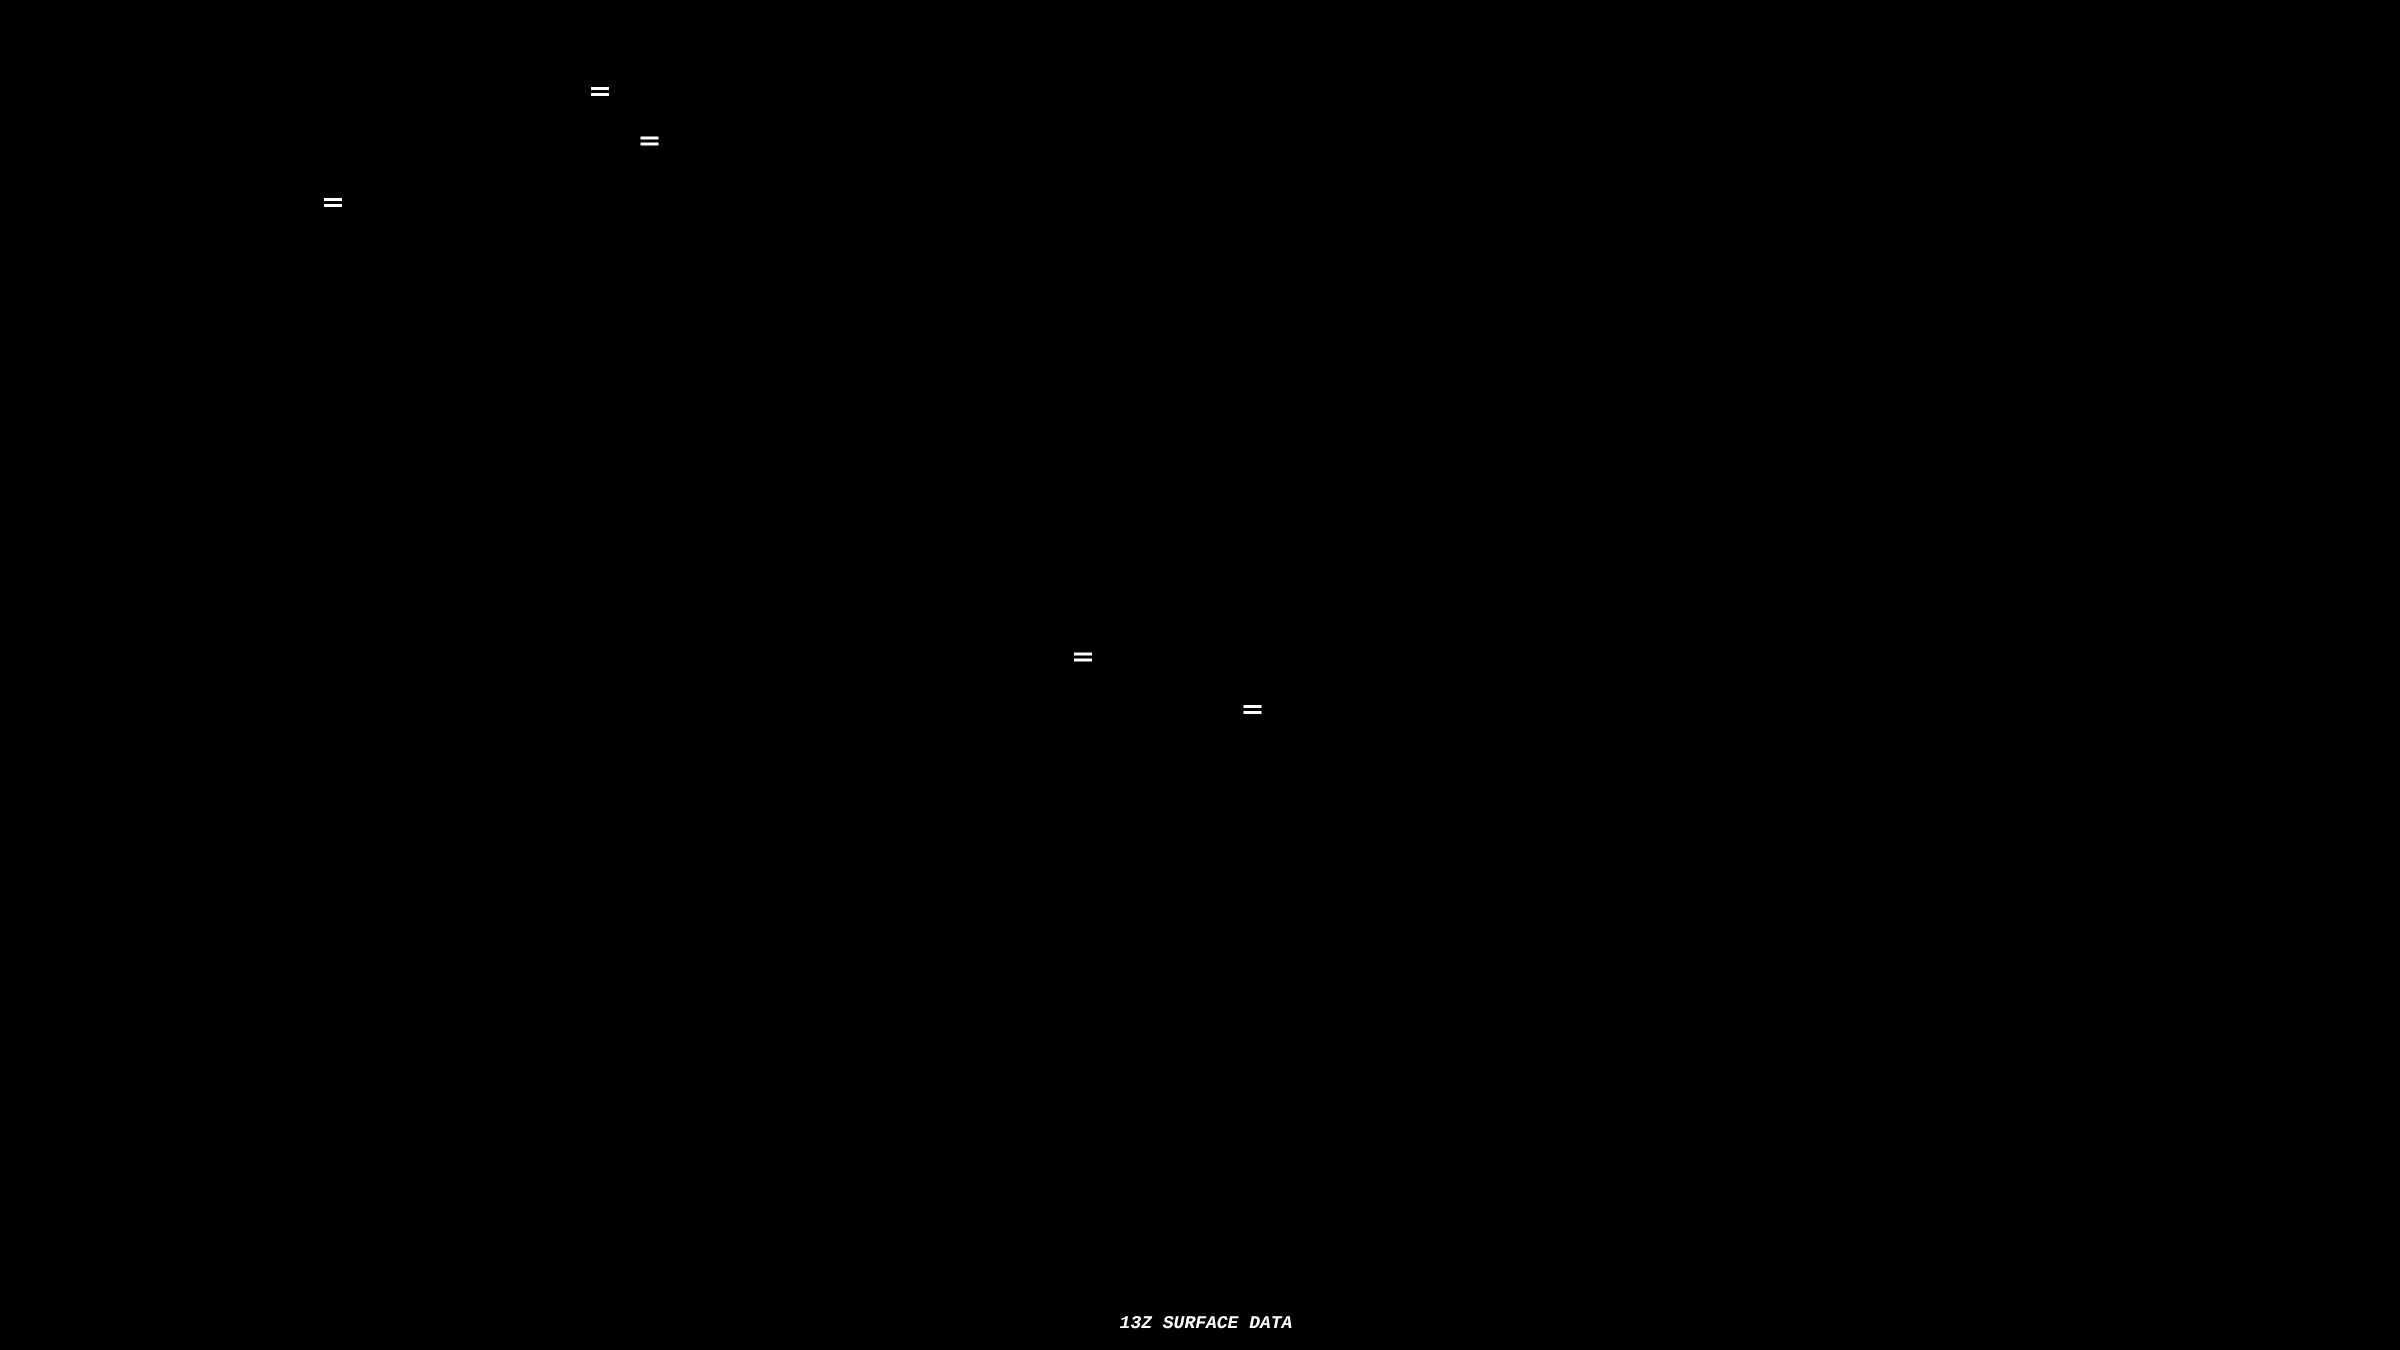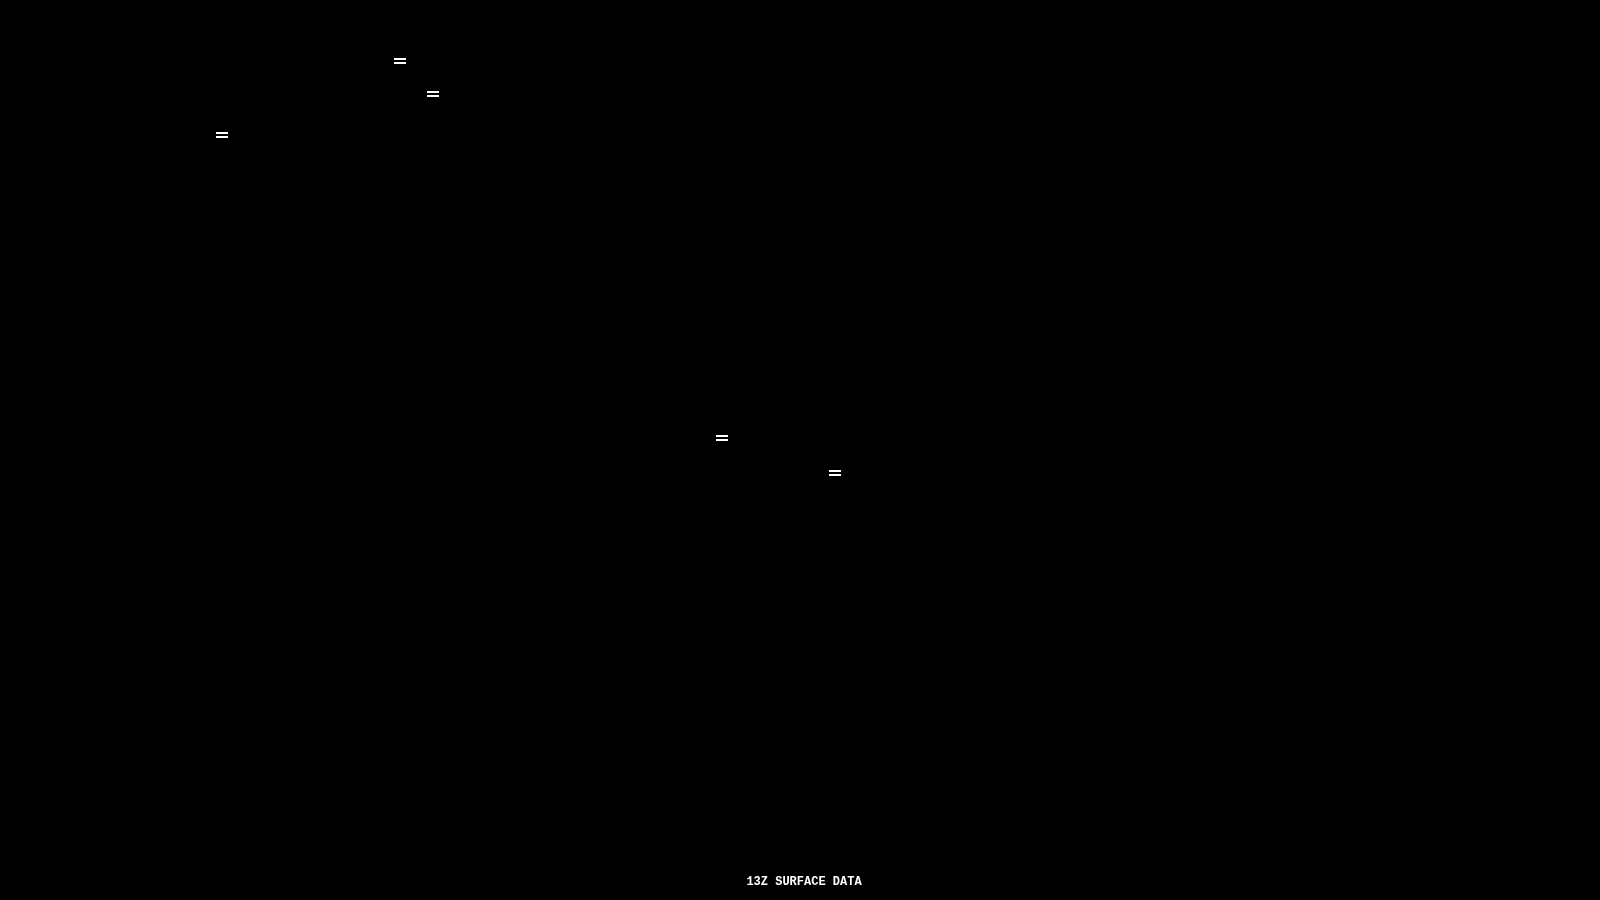--- a/index.html
+++ b/index.html
@@ -10,20 +10,21 @@
     width: 1600px;
     height: 900px;
     overflow: hidden;
     font-family: "Liberation Mono", monospace;
   }
   .screen {
     position: relative;
     width: 1600px;
     height: 900px;
     background: #000000;
+    font-style: italic;
   }
   .map-layer {
     position: absolute;
     left: 0;
     top: 0;
     width: 100%;
     height: 100%;
   }
   
   .mist-symbol {

